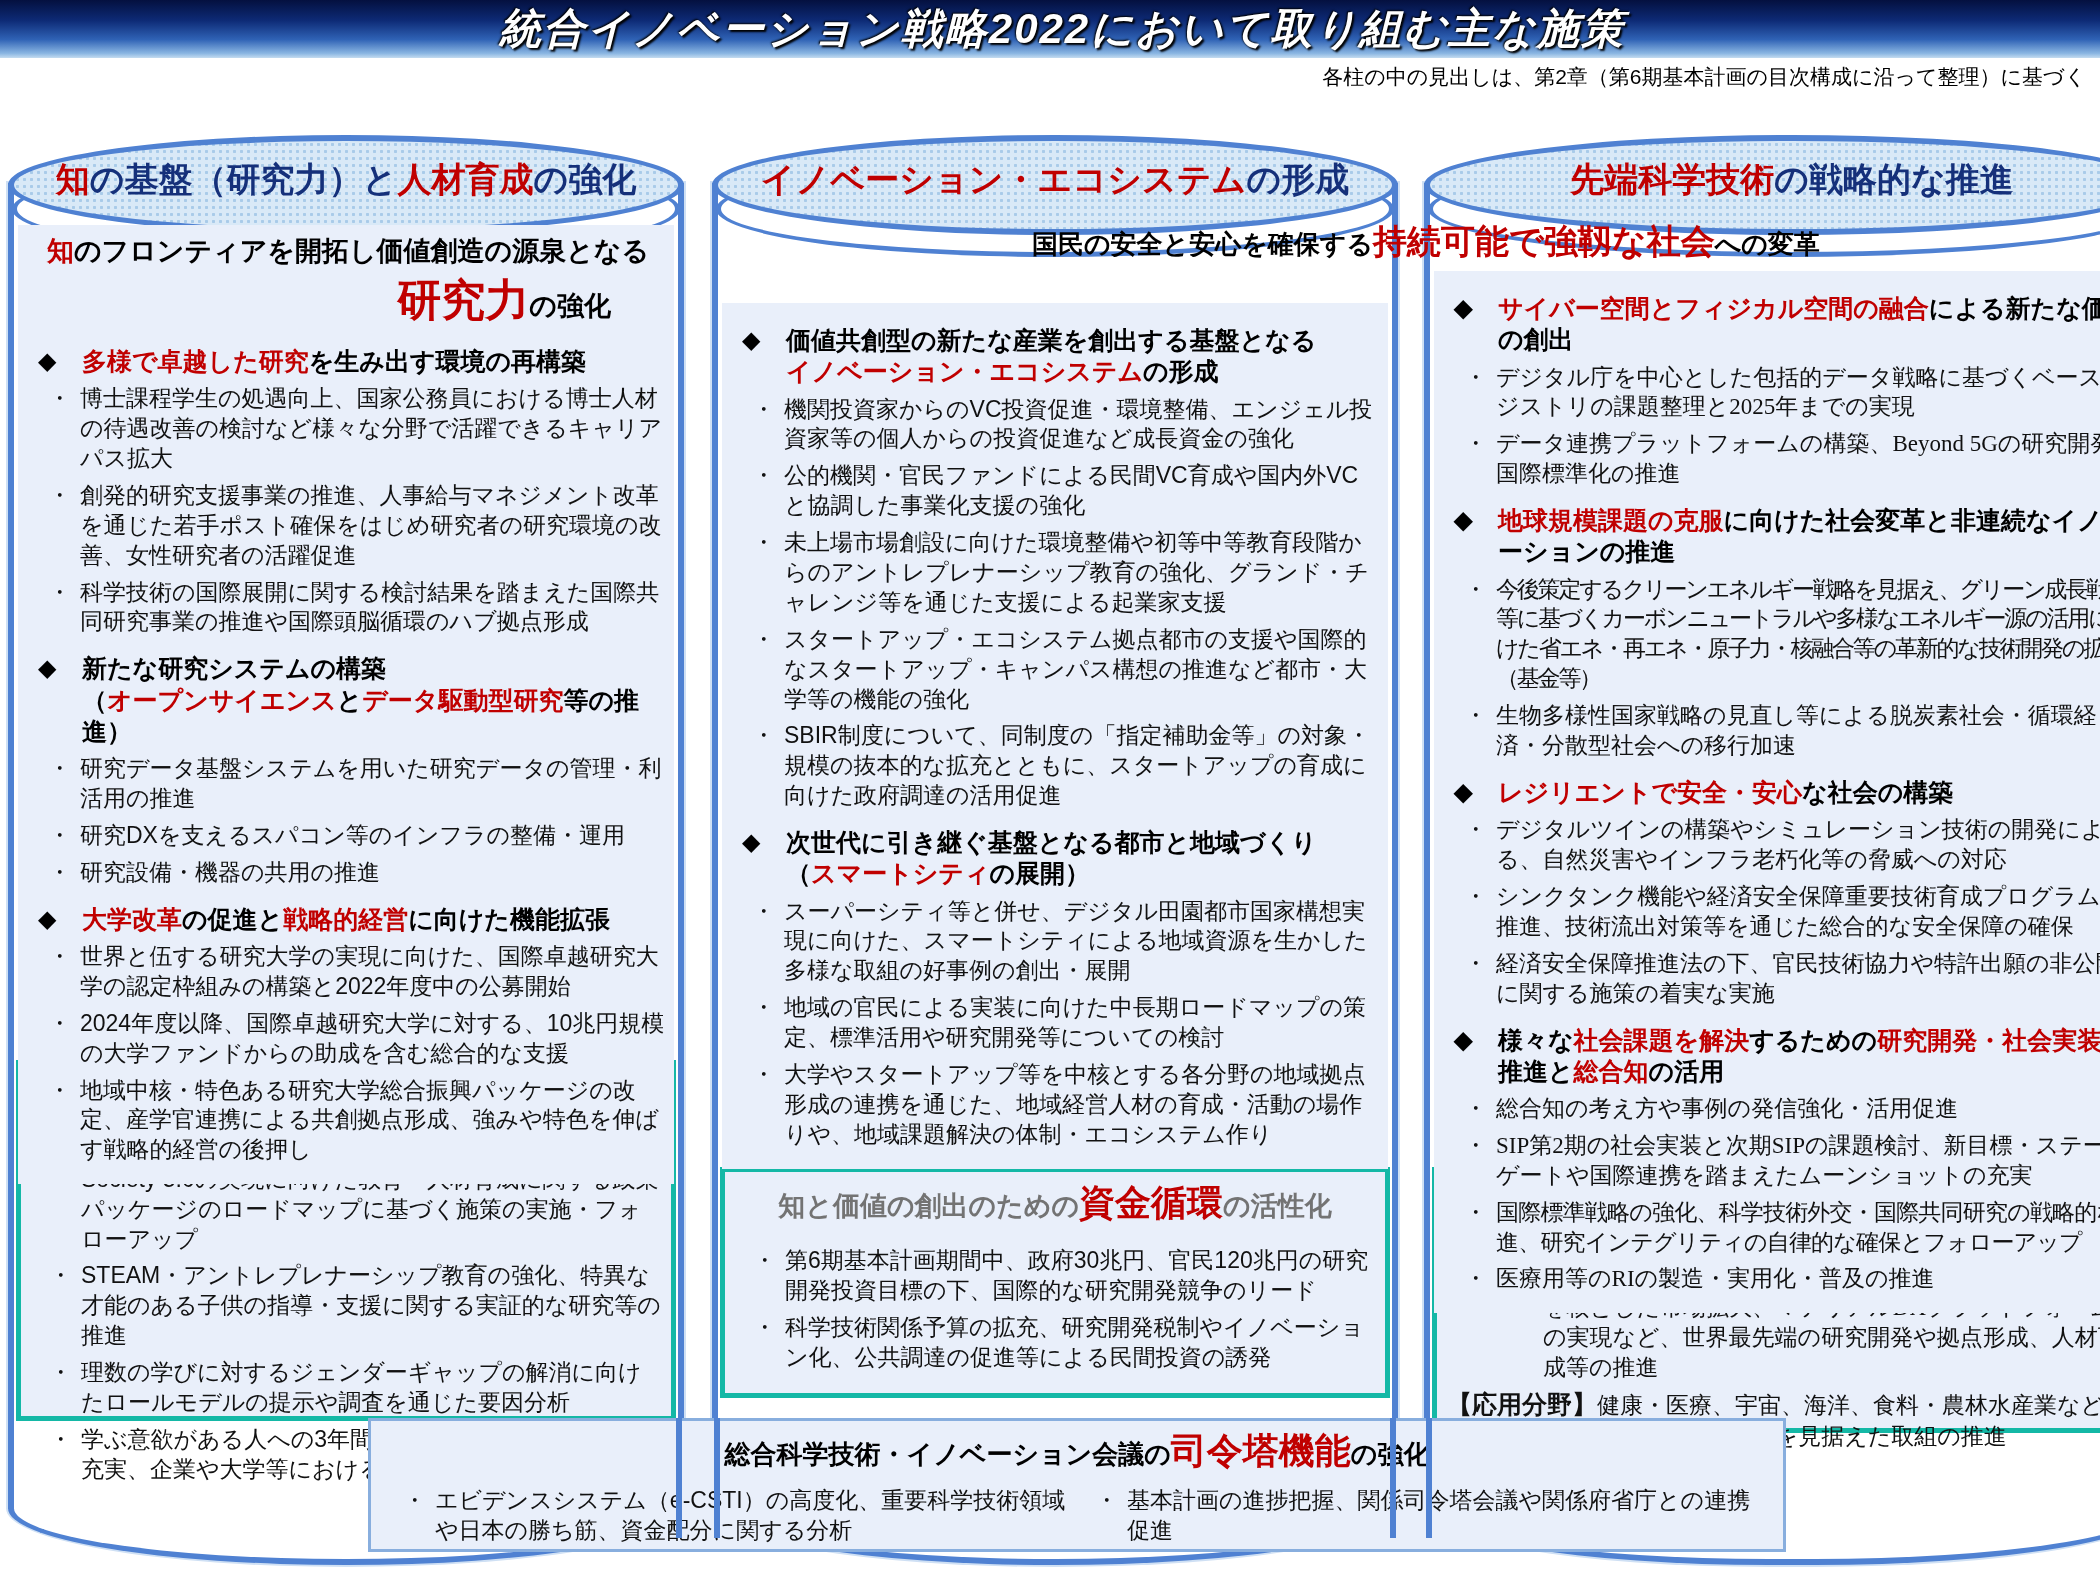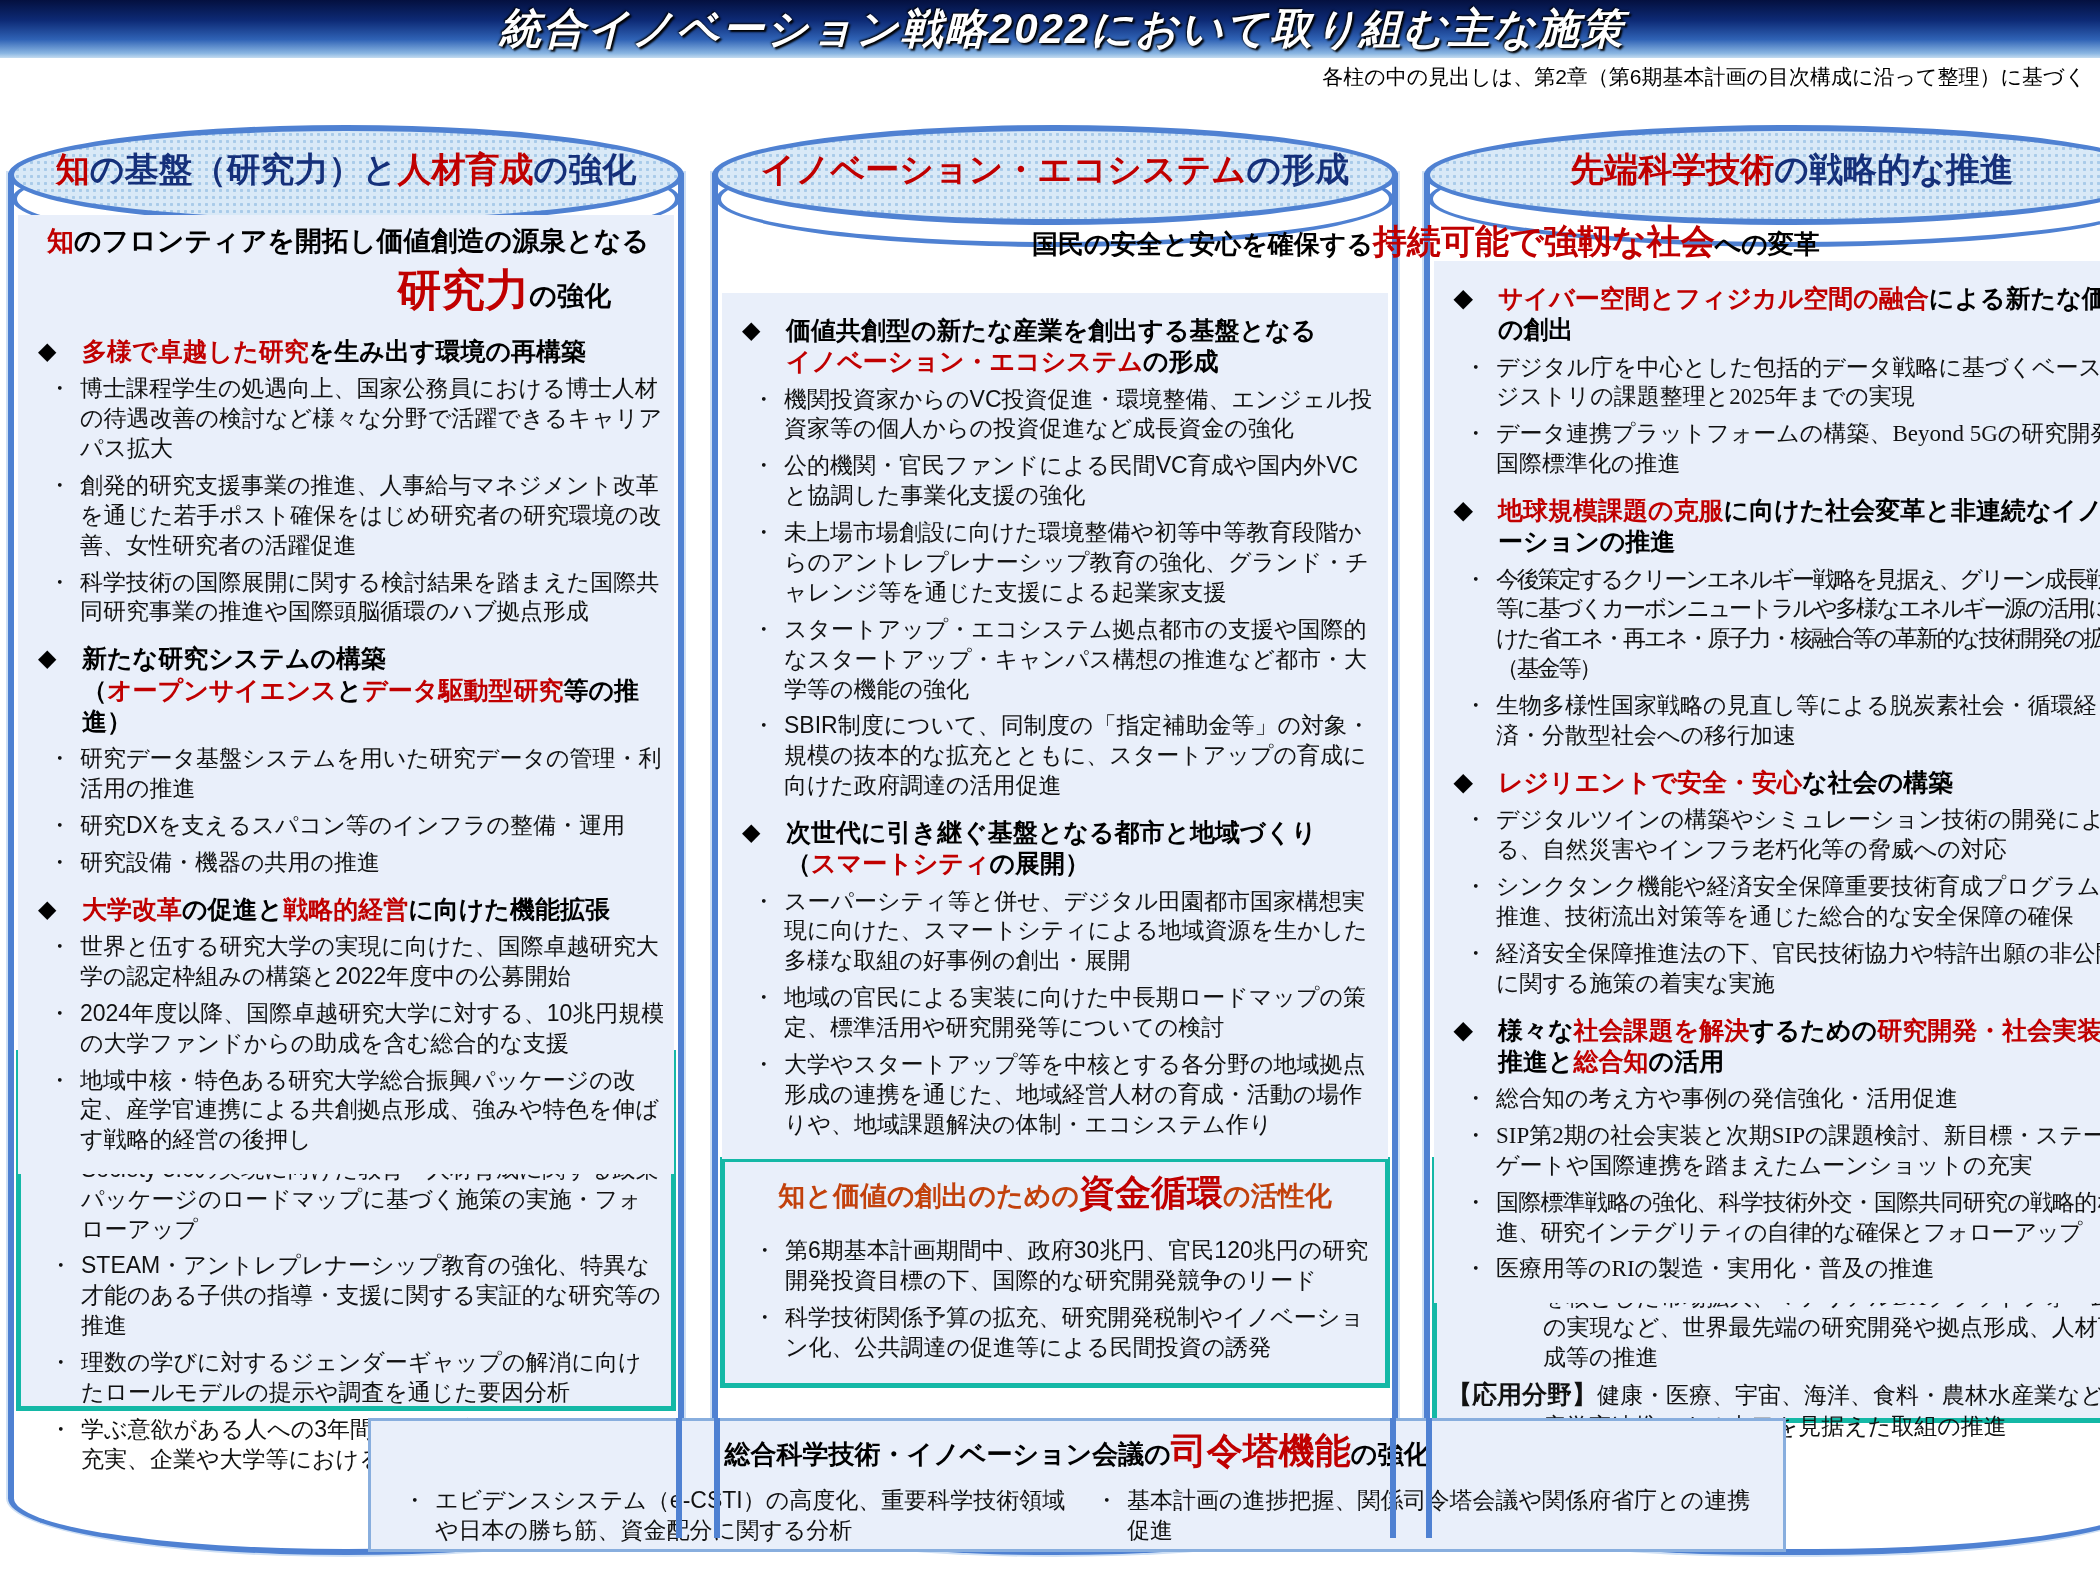--- a/index.html
+++ b/index.html
@@ -13,21 +13,21 @@
     background:linear-gradient(180deg,#04103f 0%,#0d2a75 35%,#2f62b5 68%,#8ab6e2 92%,#c4dcf0 100%);
     display:flex;align-items:center;justify-content:center;padding-left:12px;
   }
   .banner .t{
     color:#fff;font-size:42px;font-weight:bold;font-style:italic;letter-spacing:2px;
     text-shadow:2px 2px 2px #000,-1px -1px 2px #000;
   }
   .note{position:absolute;top:63px;right:14px;font-size:21px;color:#000;}
 
   
-  .cyl{position:absolute;top:125px;}
+  .cyl{position:absolute;top:135px;}
   .cyl1{left:8px;width:676px;height:1430px;}
   .cyl2{left:712px;width:686px;height:1430px;}
   .cyl3{left:1424px;width:736px;height:1430px;font-family:Liberation Serif, serif;}
   .cyl-body{
     position:absolute;left:0;right:0;top:48px;bottom:0;background:#fff;
     border:6px solid #4f81d2;border-top:none;
     border-radius:0 0 345px 345px / 0 0 58px 58px;
     box-shadow:0 0 0 2px #cfe0f4;
   }
   .cyl-rim{
@@ -66,21 +66,21 @@
   .cond{letter-spacing:-2.2px;}
   .cond2{letter-spacing:-0.8px;}
 
   
   .subbox{position:absolute;left:8px;right:8px;background:#e9effa;border:5px solid #14b8a6;padding:8px 10px;}
   .sb1{top:925px;height:335px;}
   .sb2{top:1032px;height:205px;}
   .sb3{top:1032px;height:240px;}
   .sbh{text-align:center;font-weight:bold;color:#15307a;font-size:27px;line-height:1.25;}
   .sbh2{text-align:right;padding-right:120px;font-weight:bold;font-size:38px;margin:0 0 6px 0;}
-  .sbh .base{color:#c2410c;margin-top:37px;}
+  .sbh .base{color:#737373;margin-top:37px;}
   .sbh .big{font-size:36px;}
   .sbh-gap{height:14px;}
 
   
   .fld{font-size:23px;line-height:1.3;margin:6px 0;padding-left:96px;text-indent:-96px;}
   .fld .fl{font-weight:bold;font-size:25px;}
 
   
   .overlay-h{
     position:absolute;left:1032px;top:219px;z-index:6;font-weight:bold;color:#000;

